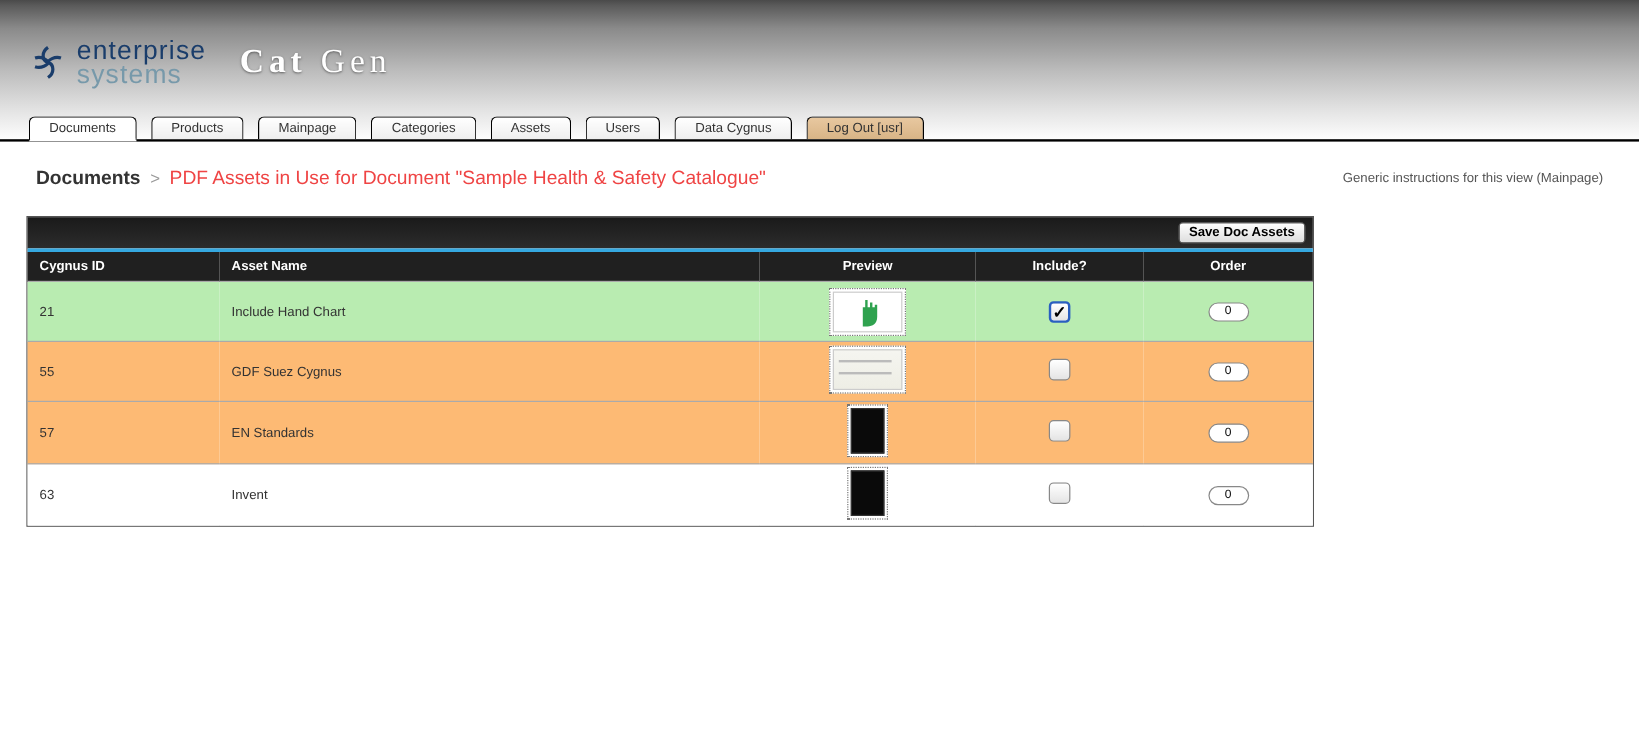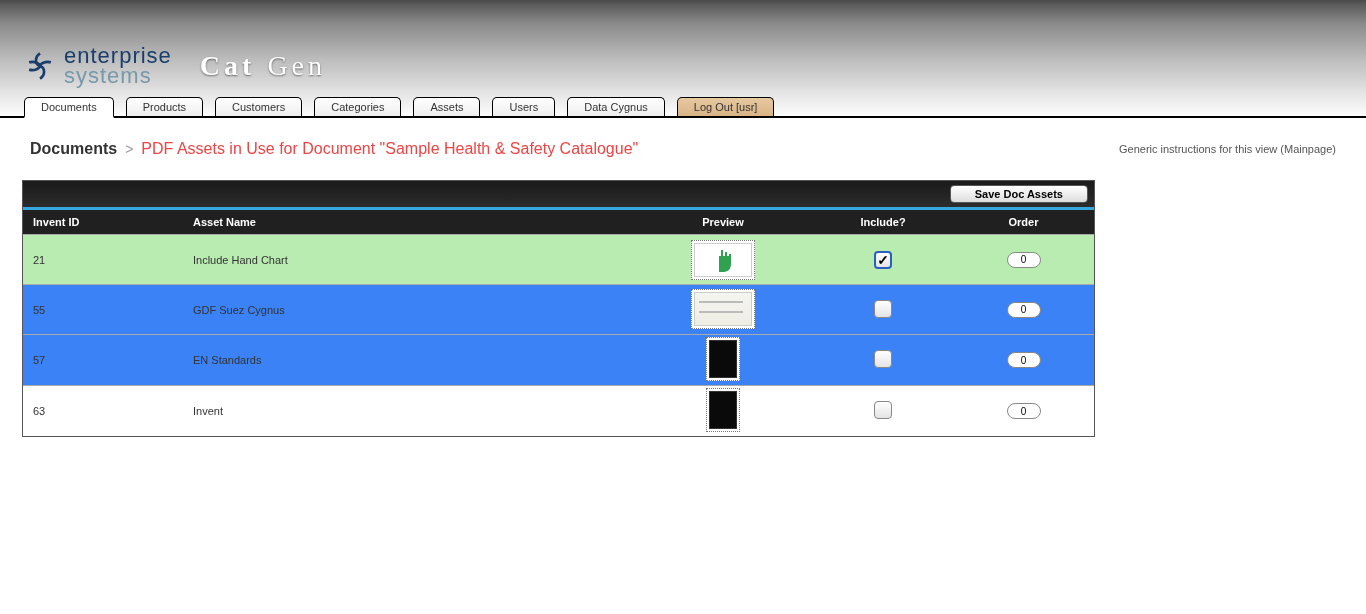--- a/index.html
+++ b/index.html
@@ -5,21 +5,21 @@
 * { margin: 0; padding: 0; box-sizing: border-box; }
 body {
   font-family: Arial, Helvetica, sans-serif;
   font-size: 12px;
   background: #fff;
   width: 1366px;
   height: 614px;
 }
 .header-grad {
   background: linear-gradient(to bottom, #4a4a4a 0%, #5b5b5b 4%, #8a8a8a 20%, #bcbcbc 50%, #e6e6e6 80%, #ffffff 100%);
-  padding: 28px 0 0 0;
+  padding: 14px 0 0 0;
   height: 118px;
   position: relative;
 }
 .logo-row {
   display: flex;
   align-items: center;
   gap: 28px;
   padding-left: 22px;
   height: 75px;
 }
@@ -107,41 +107,41 @@
   background: linear-gradient(to bottom, #1a1a1a, #2c2c2c);
   border-bottom: 3px solid #35a8e0;
   display: flex;
   justify-content: flex-end;
   padding: 4px 6px;
 }
 .save-btn {
   background: linear-gradient(to bottom, #fff, #ddd);
   border: 1px solid #555;
   border-radius: 4px;
-  padding: 2px 24px;
+  padding: 2px 8px;
   font-size: 11px;
   font-weight: bold;
   cursor: pointer;
 }
 table {
   width: 100%;
   border-collapse: collapse;
 }
 thead th {
   background: #202020;
   color: #fff;
   font-weight: bold;
   font-size: 11px;
   text-align: left;
   padding: 6px 10px;
 }
 thead th.center { text-align: center; }
 tbody tr { border-top: 1px solid #aaa; }
 tbody tr.green { background: #b9ecb1; }
-tbody tr.grey  { background: #3b82f6; }
+tbody tr.grey  { background: #fdba74; }
 tbody tr.white { background: #ffffff; }
 tbody td {
   padding: 2px 10px;
   height: 50px;
   font-size: 11px;
   color: #333;
   vertical-align: middle;
 }
 td.center { text-align: center; }
 .thumb-box {
@@ -235,21 +235,21 @@
         <div class="sys">systems</div>
       </div>
     </div>
     <div class="app-title">
       <span>Cat</span><span class="gen">Gen</span>
     </div>
   </div>
   <div class="tabs-row" id="tabs-row">
       <div class="tab active">Documents</div>
       <div class="tab">Products</div>
-      <div class="tab">Customers</div>
+      <div class="tab">Mainpage</div>
       <div class="tab">Categories</div>
       <div class="tab">Assets</div>
       <div class="tab">Users</div>
       <div class="tab">Data Cygnus</div>
       <div class="tab logout">Log Out [usr]</div>
     </div>
 </div>
 
 <div class="breadcrumb-row">
   <div class="breadcrumb">
@@ -260,21 +260,21 @@
   <div class="instructions">Generic instructions for this view (Mainpage)</div>
 </div>
 
 <div class="table-wrap">
   <div class="toolbar">
     <button class="save-btn">Save Doc Assets</button>
   </div>
   <table>
     <thead>
       <tr>
-        <th class="col-id">Invent ID</th>
+        <th class="col-id">Cygnus ID</th>
         <th class="col-name">Asset Name</th>
         <th class="col-preview center">Preview</th>
         <th class="col-include center">Include?</th>
         <th class="col-order center">Order</th>
       </tr>
     </thead>
     <tbody id="tbody">
         <tr class="green">
           <td>21</td>
           <td>Include Hand Chart</td>

